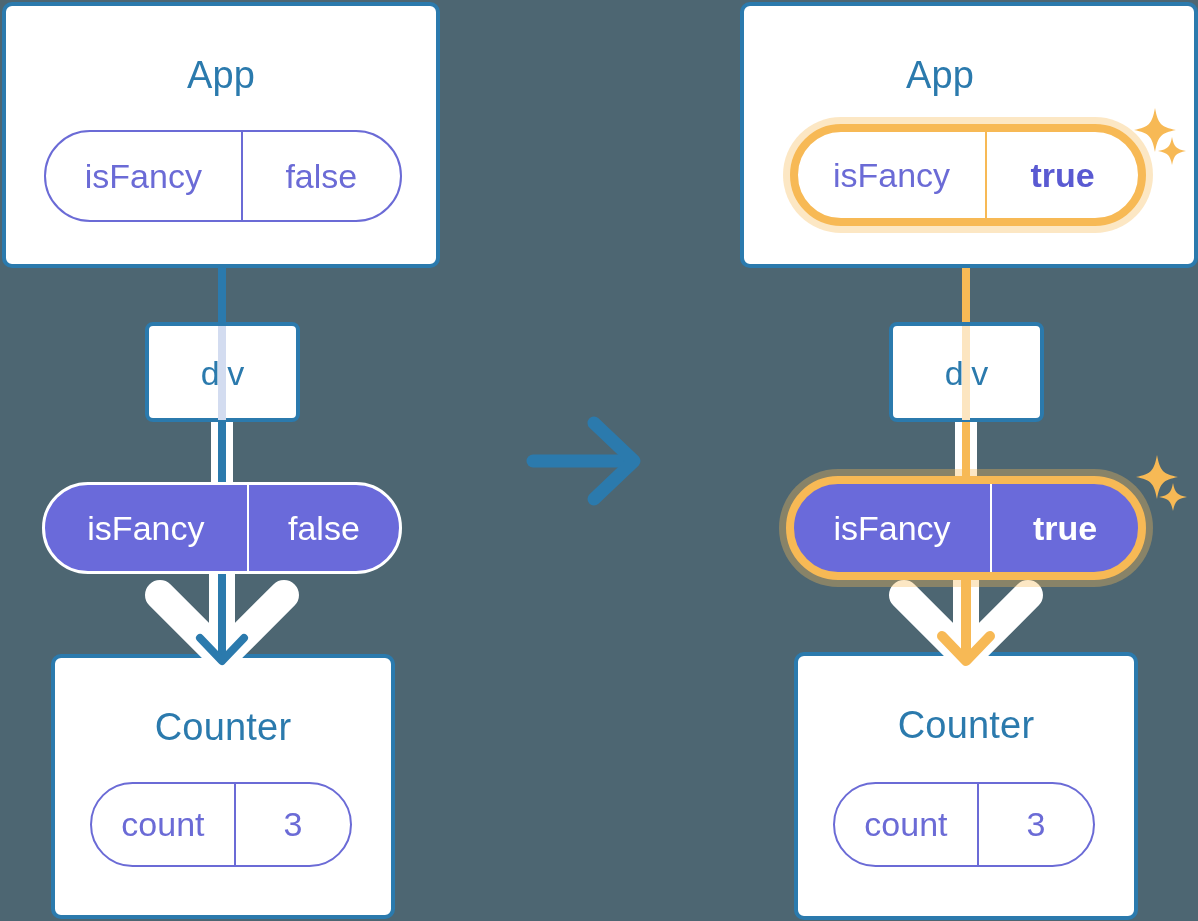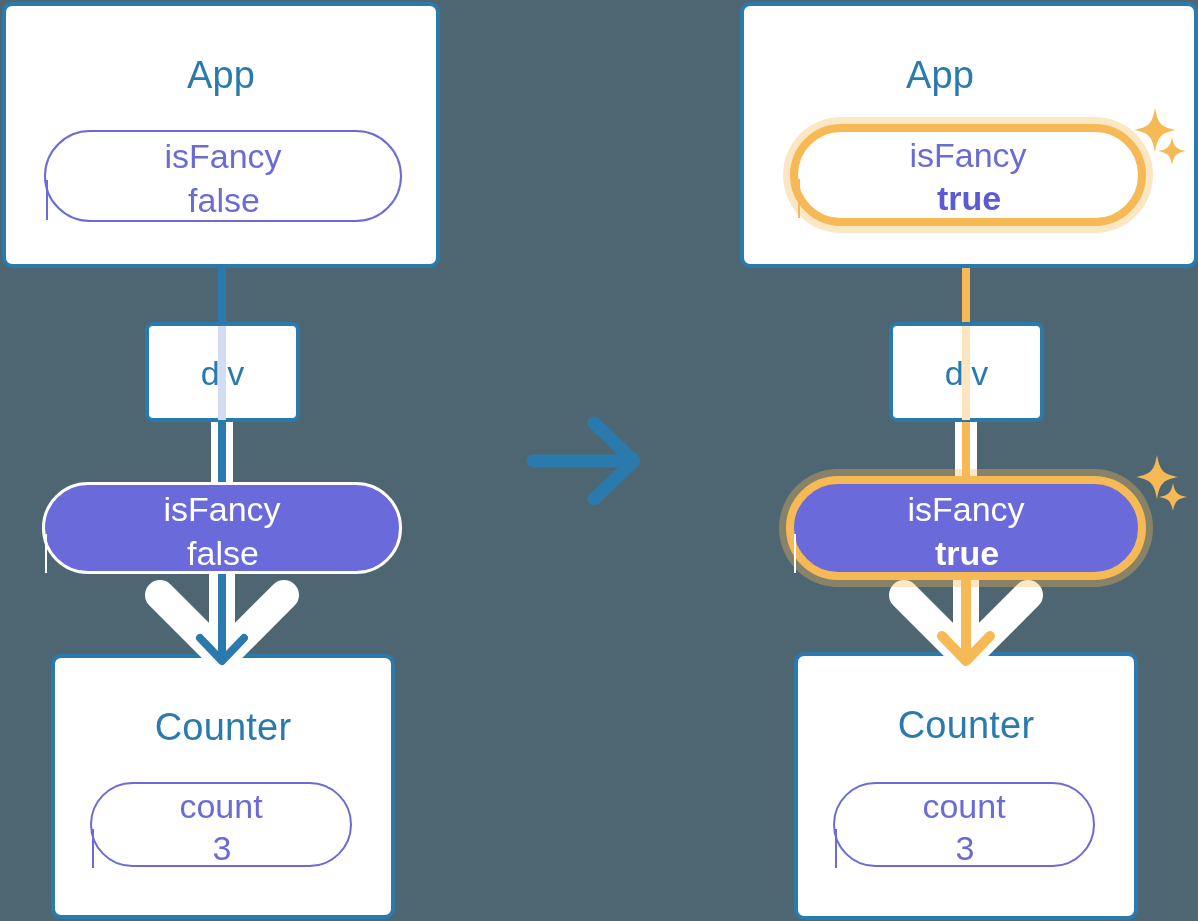--- a/index.html
+++ b/index.html
@@ -35,21 +35,20 @@
     text-align:center;color:#2b7aad;font-size:34px;z-index:6;
   }
 
   
   .pill{
     position:absolute;
     box-sizing:border-box;
     display:flex;align-items:stretch;
     border-radius:999px;
     z-index:6;
-    flex-direction:column;
   }
   .pill .cellL,.pill .cellR{
     display:flex;align-items:center;justify-content:center;
     font-size:34px;
     box-sizing:border-box;
   }
 
   
   .pill.outline{
     border:2px solid #6b6bd6;

